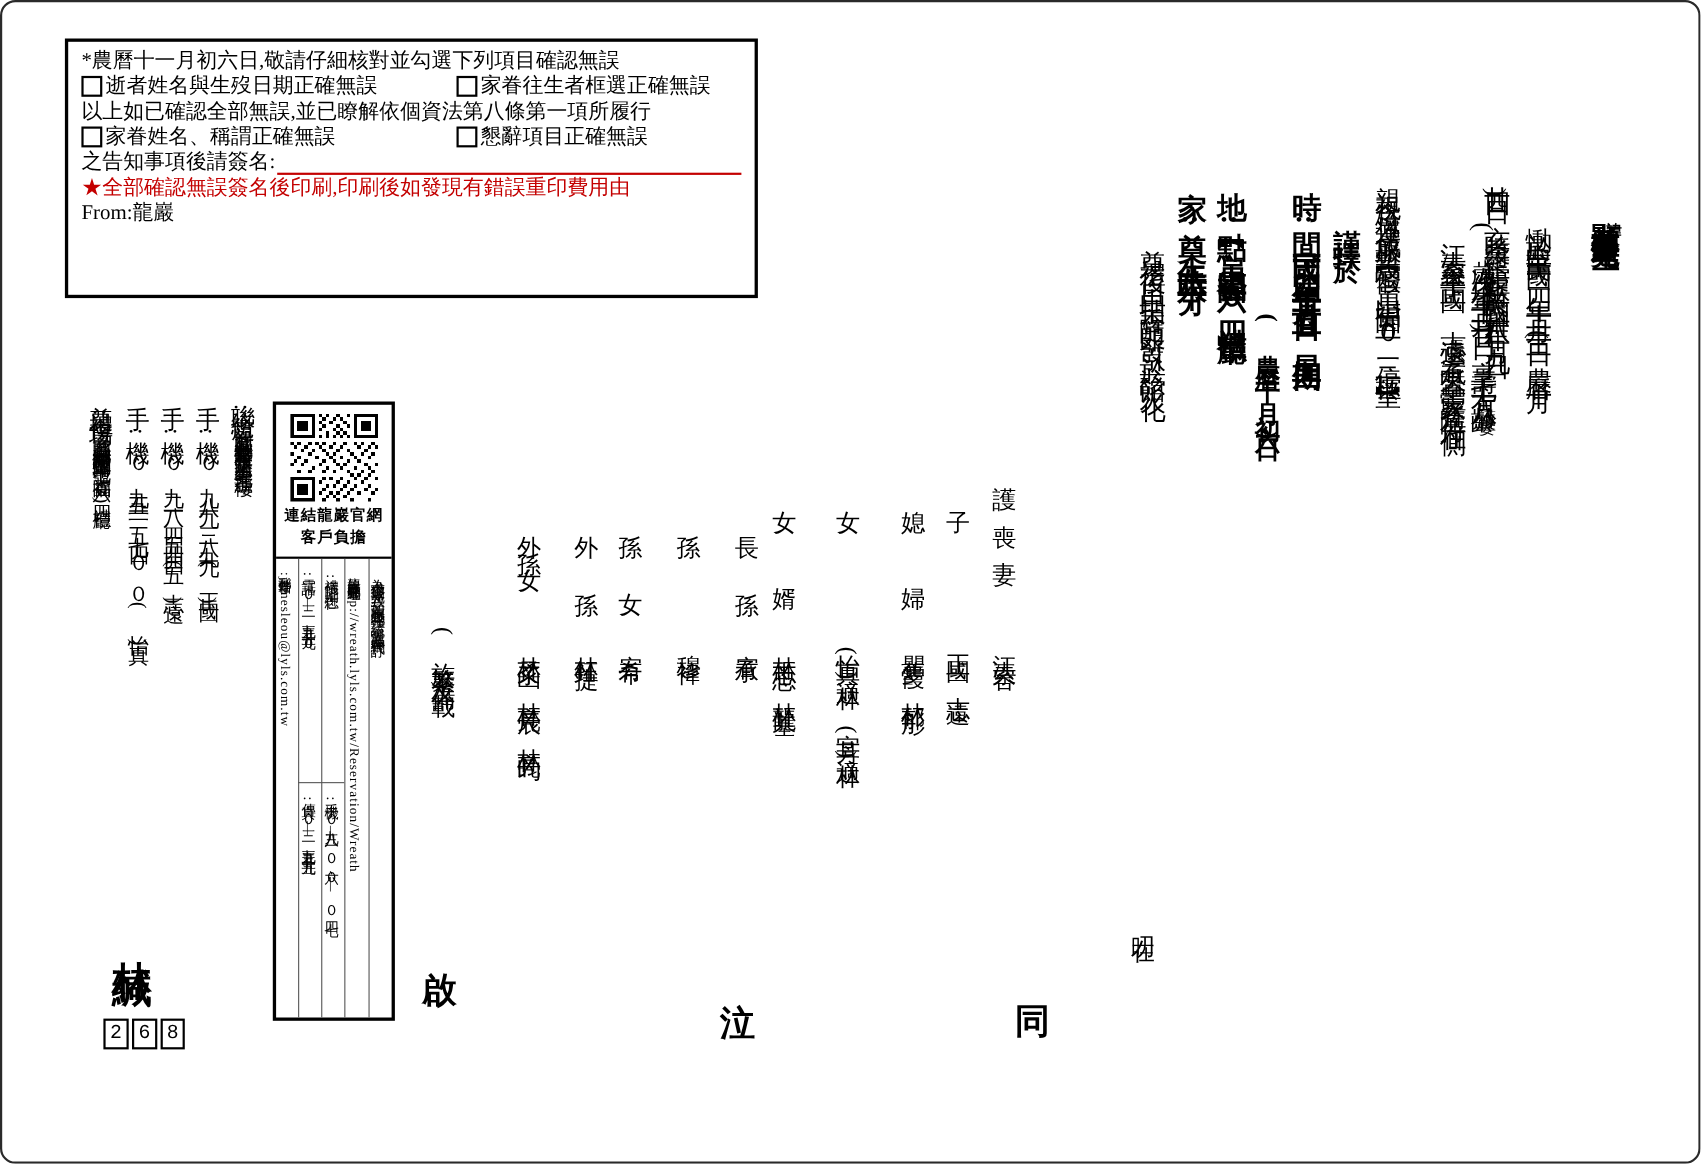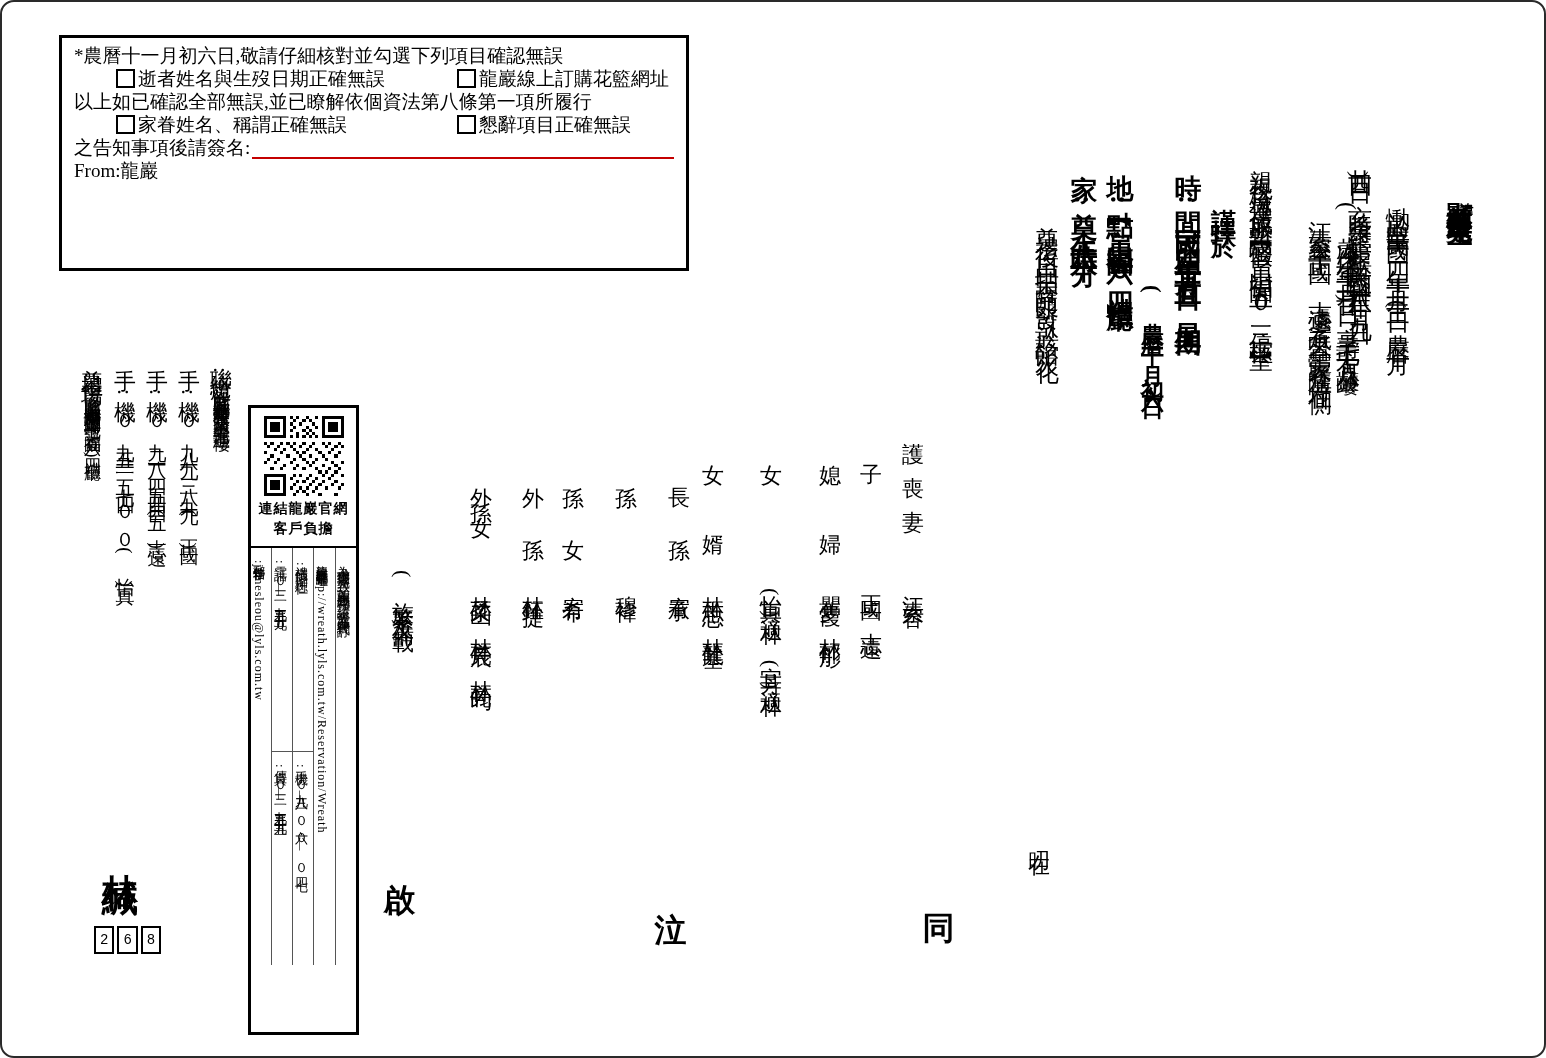--- a/index.html
+++ b/index.html
@@ -4,69 +4,70 @@
 <style>
   html,body{margin:0;padding:0;background:#fff;}
   .sheet{position:relative;width:1546px;height:1058px;background:#fff;
          font-family:"Liberation Serif","DejaVu Serif",serif;color:#000;
          border:2px solid #2a2a2a;border-radius:14px;box-sizing:border-box;overflow:hidden;}
   
   .proof-box{position:absolute;left:57px;top:33px;width:630px;height:236px;
              border:3px solid #000;box-sizing:border-box;padding:6px 12px;font-size:19px;line-height:23px;}
   .pline{white-space:nowrap;}
   .red{color:#c40000;}
-  .cbrow{display:flex;margin-left:42px;}
+  .cbrow{display:flex;}
   .cbrow .item{width:341px;display:flex;align-items:center;}
   .cbrow .item + .item{width:auto;}
   .cb{display:inline-block;width:15px;height:15px;border:2px solid #000;margin-right:3px;flex:0 0 auto;}
   .sigrow{display:flex;align-items:flex-end;}
   .sigline{display:inline-block;flex:1;border-bottom:2px solid #c40000;height:17px;margin-left:2px;}
   
   .v{position:absolute;writing-mode:vertical-rl;text-orientation:mixed;line-height:1;white-space:pre;}
   .sm{font-size:16px;letter-spacing:4px;position:relative;left:3px;}
   
-  .qr-panel{position:absolute;left:246px;top:363px;width:111px;height:630px;border:3px solid #000;box-sizing:border-box;margin-top:40px;}
+  .qr-panel{position:absolute;left:246px;top:363px;width:111px;height:563px;border:3px solid #000;box-sizing:border-box;}
   .qr-cap{position:absolute;left:0;width:100%;text-align:center;font-weight:bold;font-size:14px;letter-spacing:1px;}
   .hline{position:absolute;background:#000;}
   .vline{position:absolute;background:#555;width:1px;}
-  .seal-digits{position:absolute;left:92px;top:924px;font-size:14px;font-family:"Liberation Mono","DejaVu Sans Mono",monospace;}
+  .seal-digits{position:absolute;left:92px;top:924px;font-size:18px;font-family:"Liberation Mono","DejaVu Sans Mono",monospace;}
   .seal-digits span{display:inline-block;border:2px solid #000;padding:0 4px;margin-right:3px;line-height:24px;}
 </style>
 </head>
 <body>
 
 <div class="sheet">
 
   <div class="proof-box">
     <div class="pline">*農曆十一月初六日,敬請仔細核對並勾選下列項目確認無誤</div>
     <div class="pline cbrow">
       <span class="item">
           <span class="cb"></span>
           <span>逝者姓名與生歿日期正確無誤</span>
         </span>
       <span class="item">
           <span class="cb"></span>
-          <span>龍巖線上訂購花籃網址</span>
+          <span>家眷往生者框選正確無誤</span>
         </span>
     </div>
     <div class="pline">以上如已確認全部無誤,並已瞭解依個資法第八條第一項所履行</div>
     <div class="pline cbrow">
       <span class="item">
           <span class="cb"></span>
           <span>家眷姓名、稱謂正確無誤</span>
         </span>
       <span class="item">
           <span class="cb"></span>
           <span>懇辭項目正確無誤</span>
         </span>
     </div>
     <div class="pline sigrow">
       <span>之告知事項後請簽名:</span>
       <span class="sigline"></span>
     </div>
+    <div class="pline red">★全部確認無誤簽名後印刷,印刷後如發現有錯誤重印費用由</div>
     <div class="pline">From:龍巖</div>
   </div>
 
   <div class="v" style="left:1418px;top:146px;font-size:26px;font-weight:bold;letter-spacing:2px;">
     <span>顯考林公</span><span style="font-size:14px;font-weight:bold;position:relative;left:7px;">諱</span><span>金田老先生</span>
   </div>
   <div class="v" style="left:1384px;top:186px;font-size:24px;letter-spacing:7px;">慟於中華民國一一四年十二月十三日(農曆十月</div>
   <div class="v" style="left:1346px;top:148px;font-size:24px;letter-spacing:7px;">廿四日)亥時壽終正寢距生於民國卅八年一月九日</div>
   <div class="v" style="left:1310px;top:148px;font-size:24px;letter-spacing:7px;">
     <span>(歲次戊子年十二月廿一日)享壽七十有八齡</span><span class="sm">護喪妻</span>

